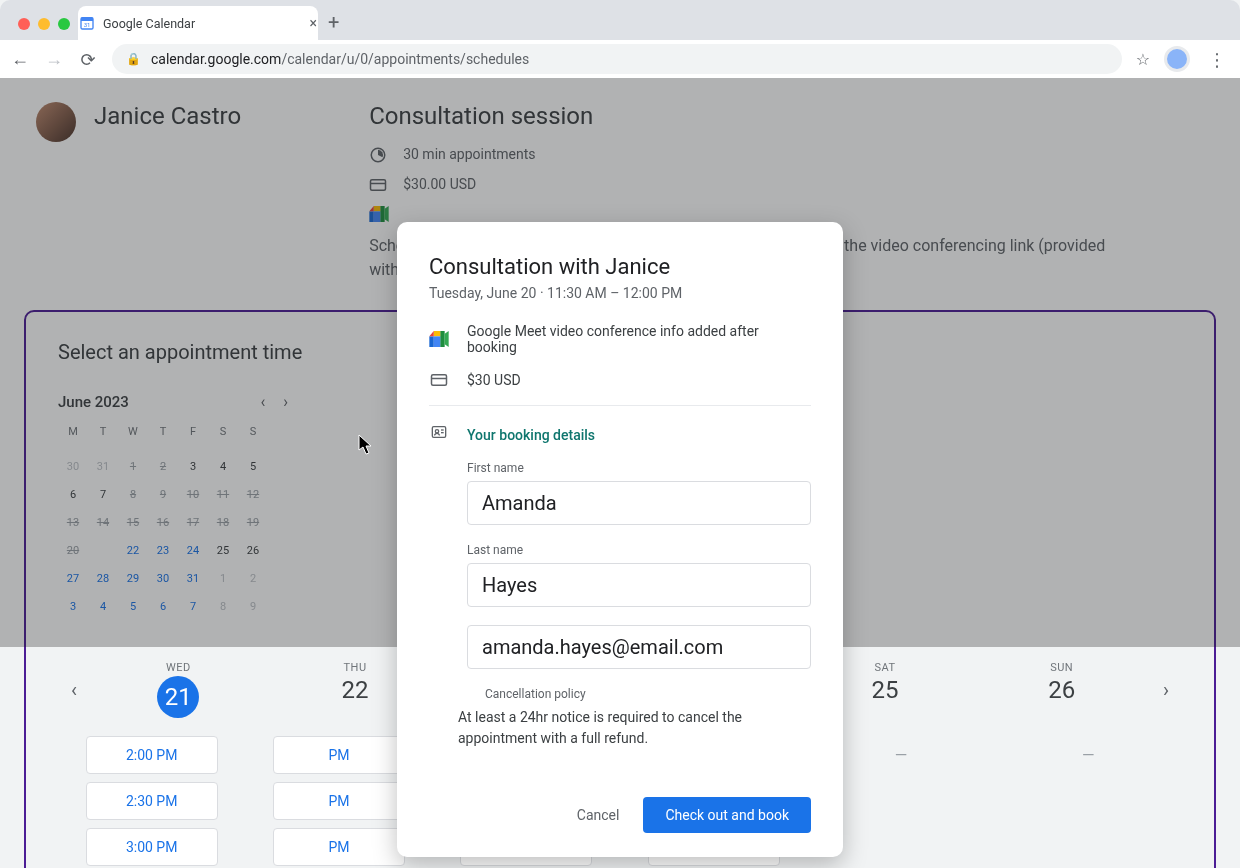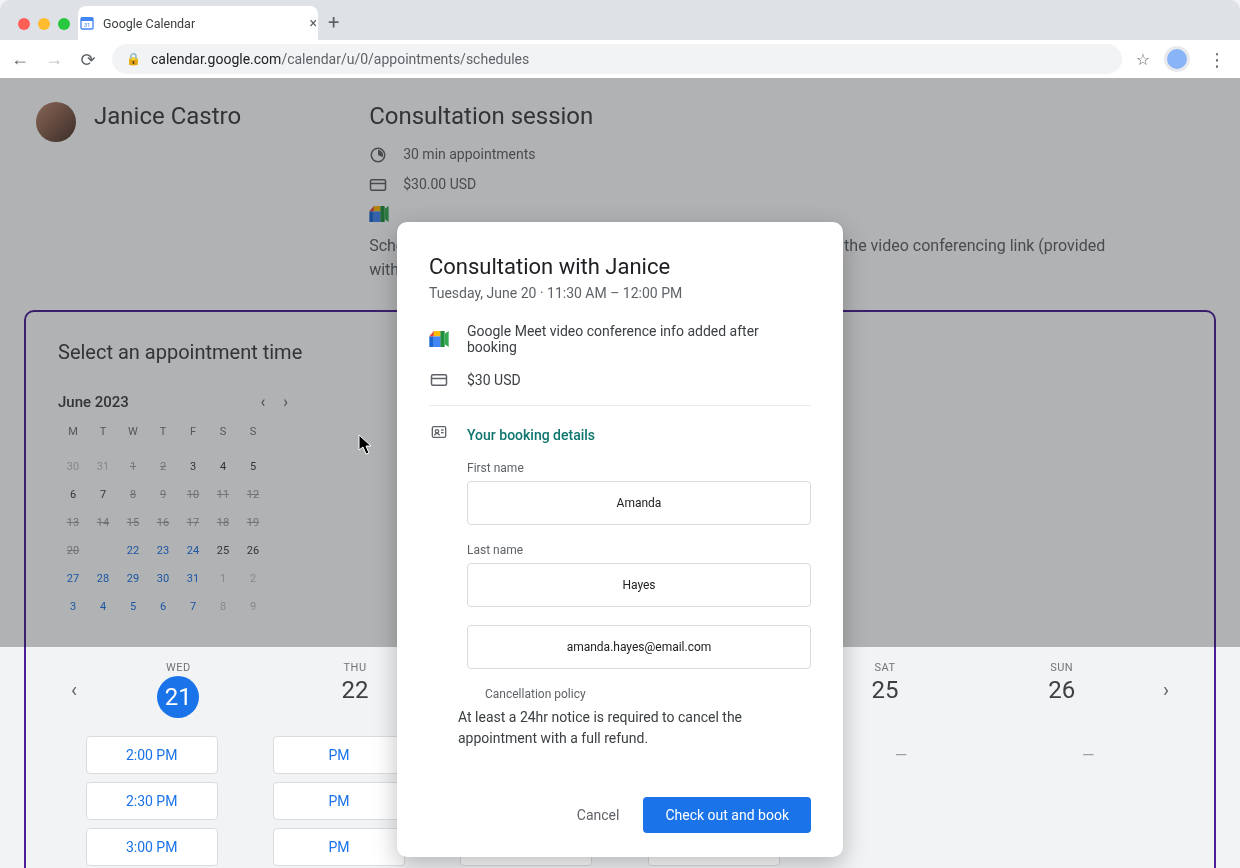--- a/index.html
+++ b/index.html
@@ -74,21 +74,21 @@
 
   
   .modal { position:absolute; z-index:20; left:50%; top:144px; transform:translateX(-50%); width:446px; background:#fff; border-radius:10px; box-shadow:0 8px 24px rgba(0,0,0,0.25); padding:32px 32px 24px; }
   .modal-title { font-size:22px; color:#202124; margin-bottom:6px; }
   .modal-sub { font-size:14px; color:#5f6368; margin-bottom:22px;}
   .modal-row { display:flex; align-items:center; gap:18px; font-size:14px; color:#3c4043; margin-bottom:16px;}
   .modal-row .ic { width:20px; color:#5f6368; display:flex; justify-content:center;}
   .divider { height:1px; background:#e8eaed; margin:4px 0 18px;}
   .section-row { display:flex; align-items:flex-end; gap:18px; font-size:14px; color:#0f766e; font-weight:500; margin-bottom:18px;}
   .field-label { font-size:12px; color:#5f6368; margin-left:38px; margin-bottom:6px;}
-  .text-input { margin-left:38px; width:calc(100% - 38px); border:1px solid #dadce0; border-radius:4px; height:44px; padding:0 14px; font-size:12px; color:#202124; margin-bottom:18px; outline:none;text-align:center;}
+  .text-input { margin-left:38px; width:calc(100% - 38px); border:1px solid #dadce0; border-radius:4px; height:44px; padding:0 14px; font-size:20px; color:#202124; margin-bottom:18px; outline:none;}
   .policy-label { font-size:12px; color:#5f6368; margin-left:56px; margin-bottom:6px;}
   .policy-text { font-size:14px; color:#3c4043; margin-left:29px; line-height:1.5; margin-bottom:48px;}
   .modal-actions { display:flex; justify-content:flex-end; gap:20px; align-items:center;}
   .btn-text { background:none; border:none; color:#5f6368; font-size:14px; padding:8px 4px; cursor:pointer;}
   .btn-primary { background:#1a73e8; color:#fff; border:none; border-radius:4px; font-size:14px; padding:10px 22px; cursor:pointer;}
 
   .cursor-img { position:absolute; z-index:30; left:358px; top:356px; pointer-events:none; }
 </style>
 </head>
 <body>

